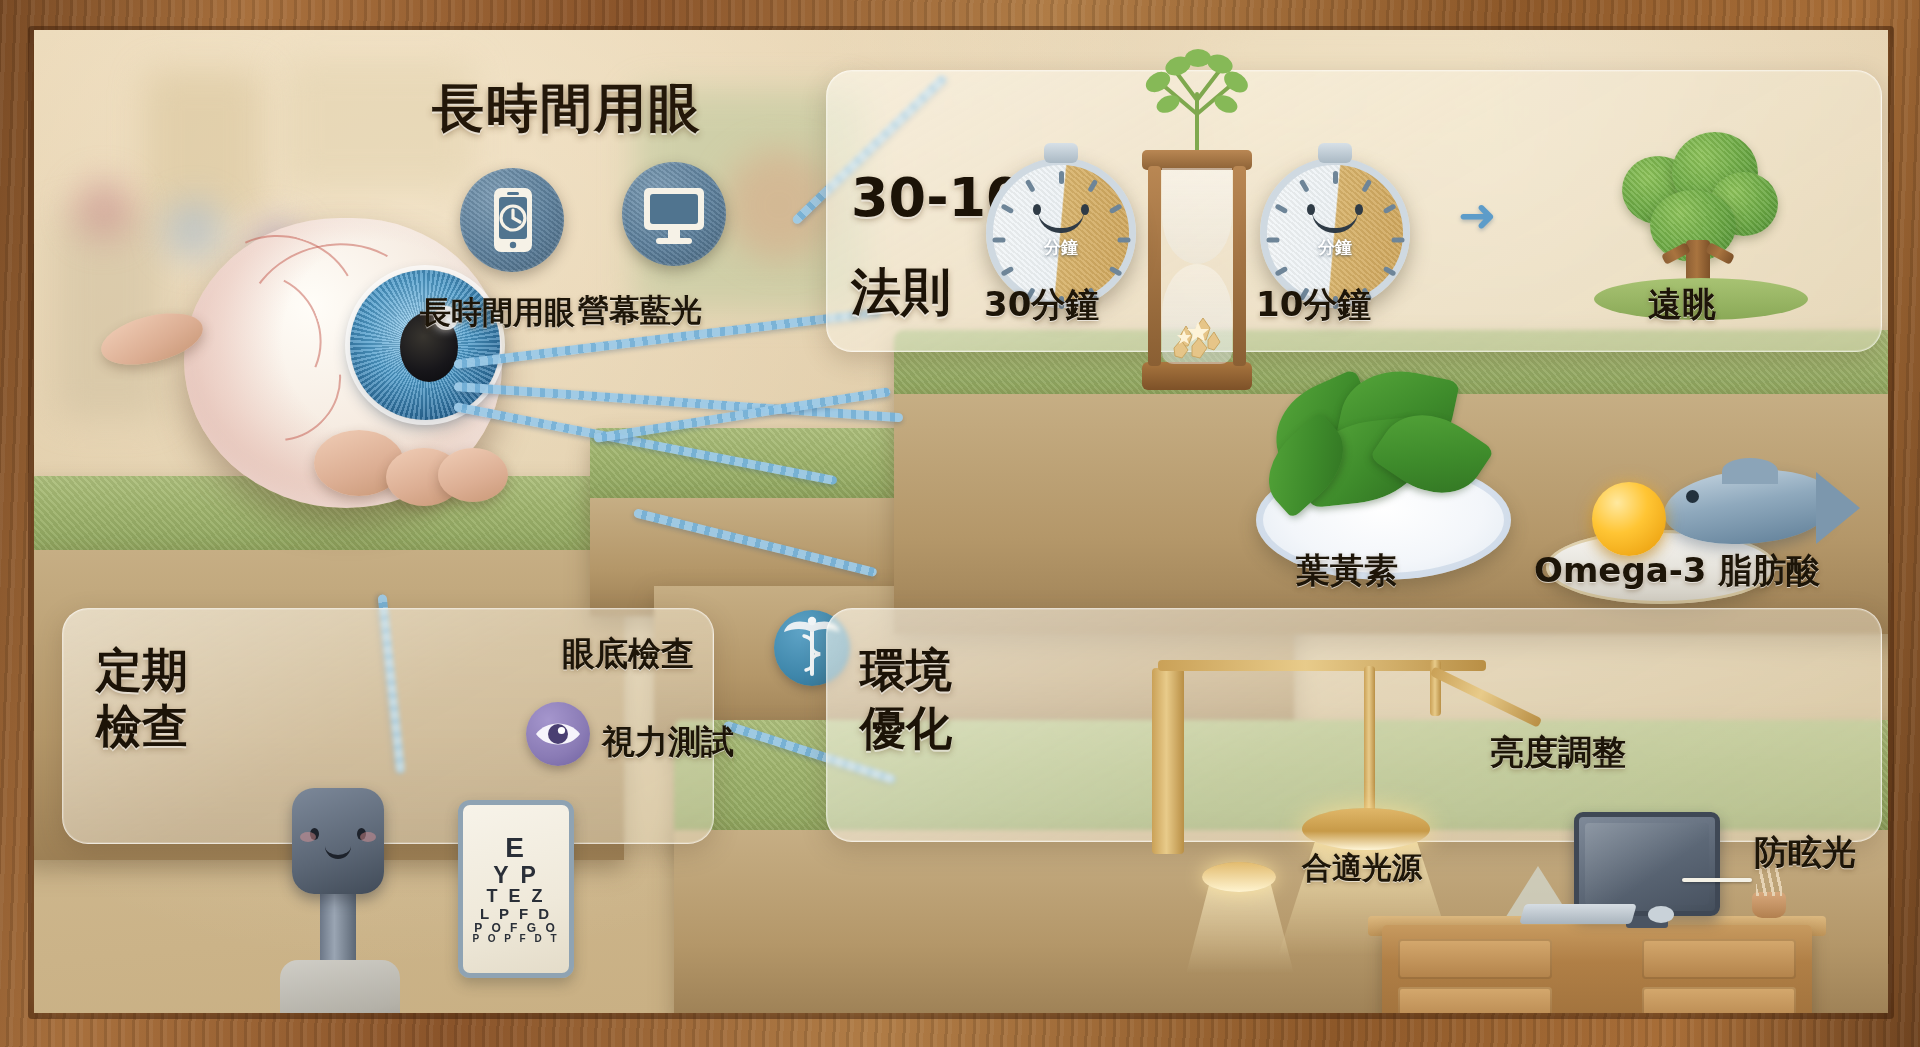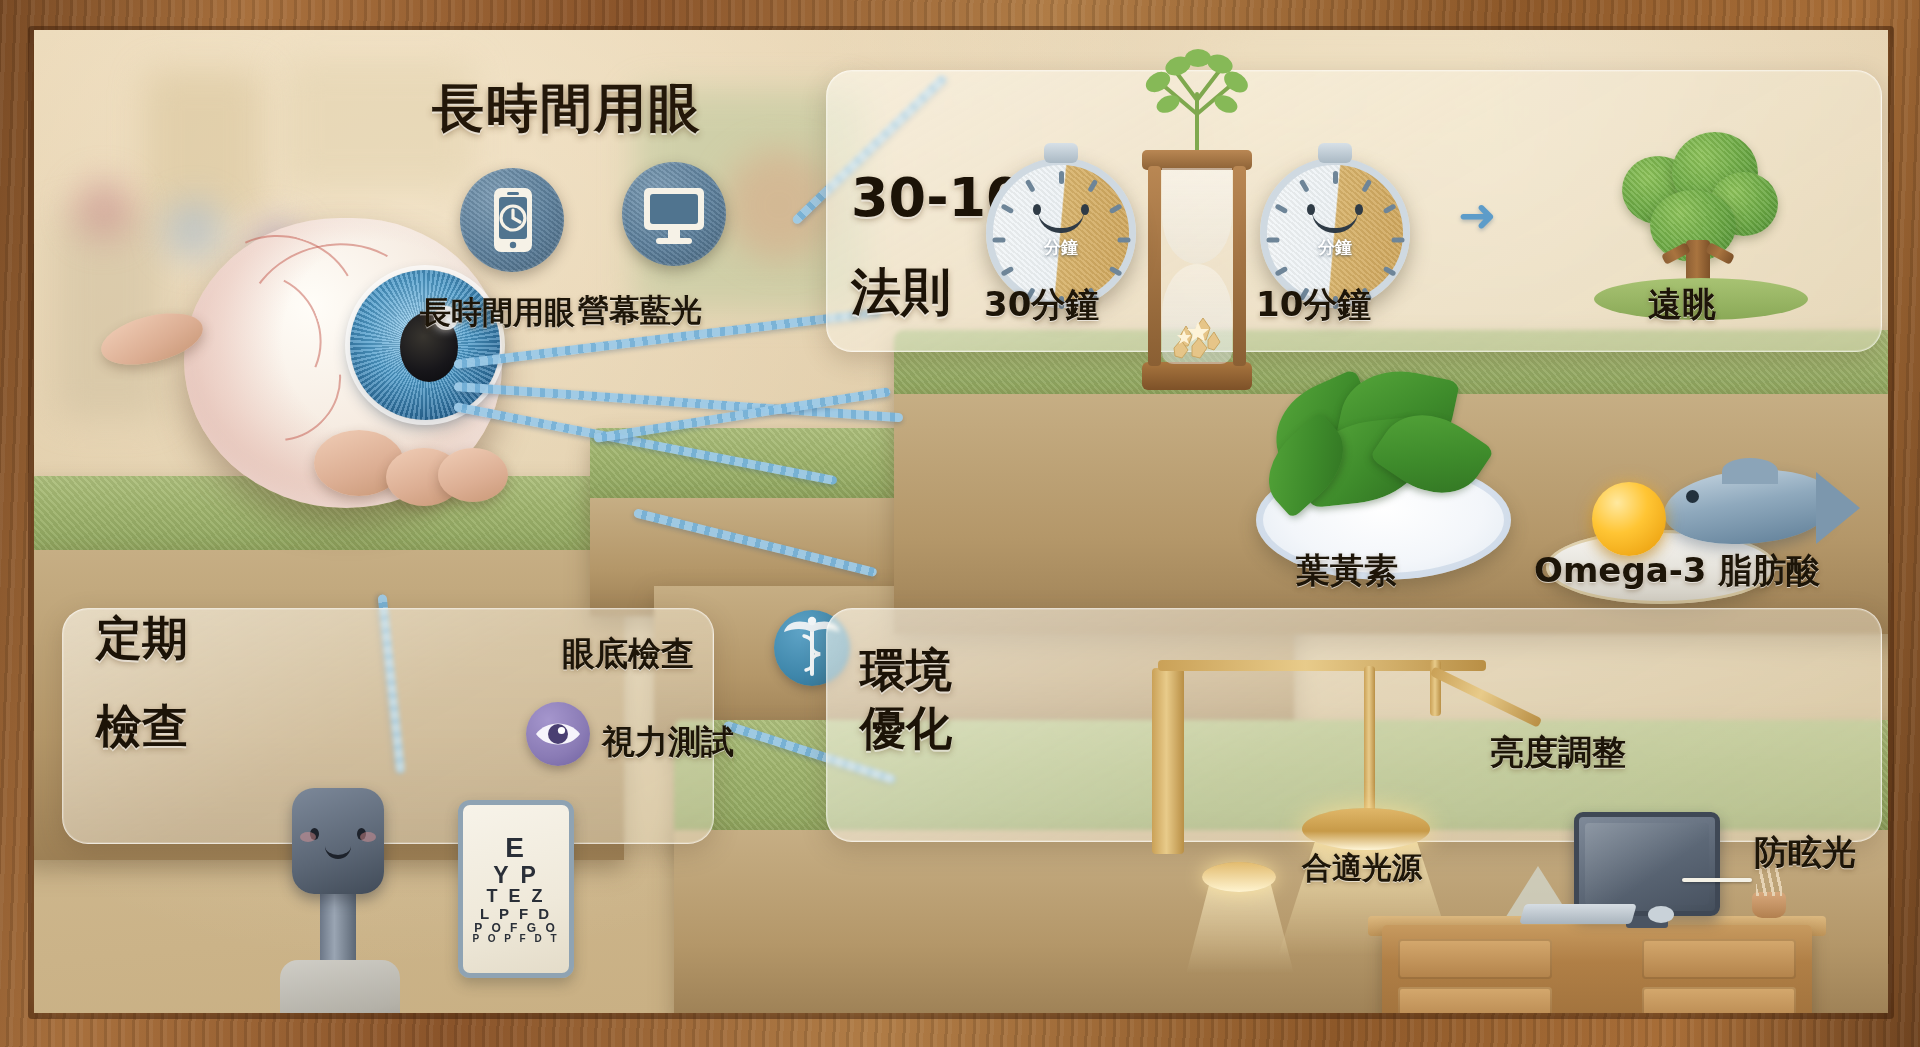--- a/index.html
+++ b/index.html
@@ -503,21 +503,21 @@
     <div style="position:absolute;left:22px;top:20px;width:13px;height:13px;border-radius:50%;background:#23313d;"></div>
     <div style="position:absolute;left:58px;top:-12px;width:56px;height:26px;border-radius:60% 60% 0 0;background:#8ba4b8;"></div>
   </div>
   <div id="fish-tail"></div>
   <div id="pill"></div>
 
   <div class="cjk label" style="position:absolute;left:1262px;top:518px;font-size:34px;">葉黃素</div>
   <div class="cjk label" style="position:absolute;left:1500px;top:518px;font-size:34px;">Omega-3 脂肪酸</div>
 
   <div class="card" style="left:28px;top:578px;width:652px;height:236px;"></div>
-  <div class="cjk panel-title" style="left:62px;top:584px;">定期</div>
+  <div class="cjk panel-title" style="left:62px;top:616px;">定期</div>
   <div class="cjk panel-title" style="left:62px;top:672px;">檢查</div>
 
   <div id="slitlamp-col"></div>
   <div id="slitlamp-base"></div>
   <div id="slitlamp-head">
     <div style="position:absolute;left:18px;top:40px;width:9px;height:12px;border-radius:50%;background:#1d222b;"></div>
     <div style="position:absolute;right:18px;top:40px;width:9px;height:12px;border-radius:50%;background:#1d222b;"></div>
     <div style="position:absolute;left:50%;top:58px;transform:translateX(-50%);width:26px;height:13px;border-bottom:4px solid #1d222b;border-radius:0 0 26px 26px;"></div>
     <div style="position:absolute;left:8px;top:44px;width:16px;height:10px;border-radius:50%;background:rgba(230,150,150,.45);"></div>
     <div style="position:absolute;right:8px;top:44px;width:16px;height:10px;border-radius:50%;background:rgba(230,150,150,.45);"></div>

